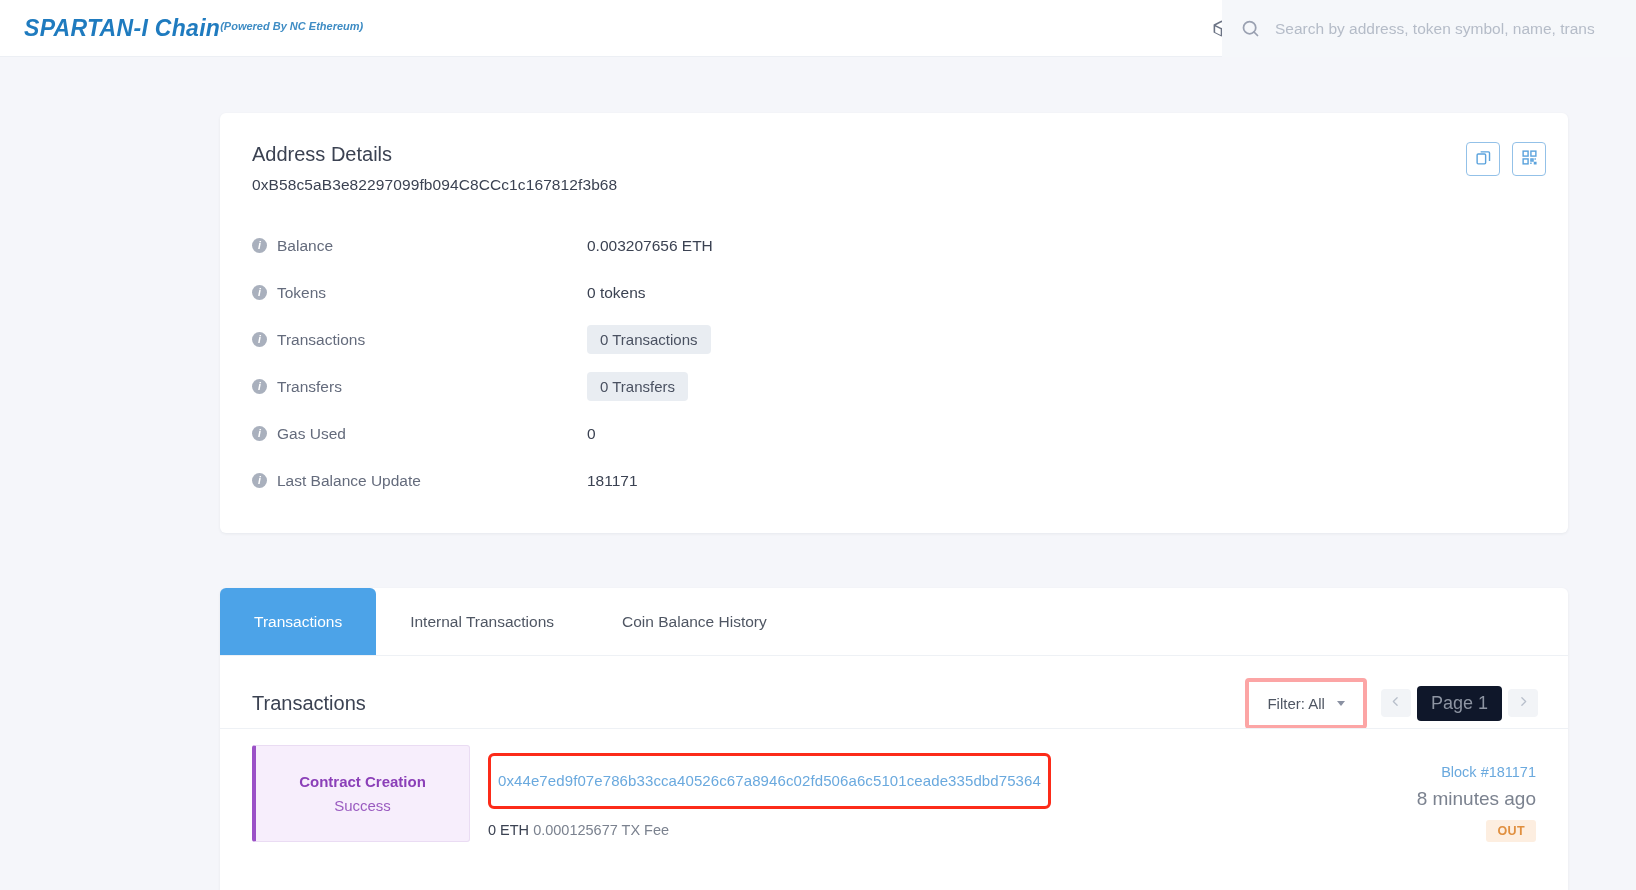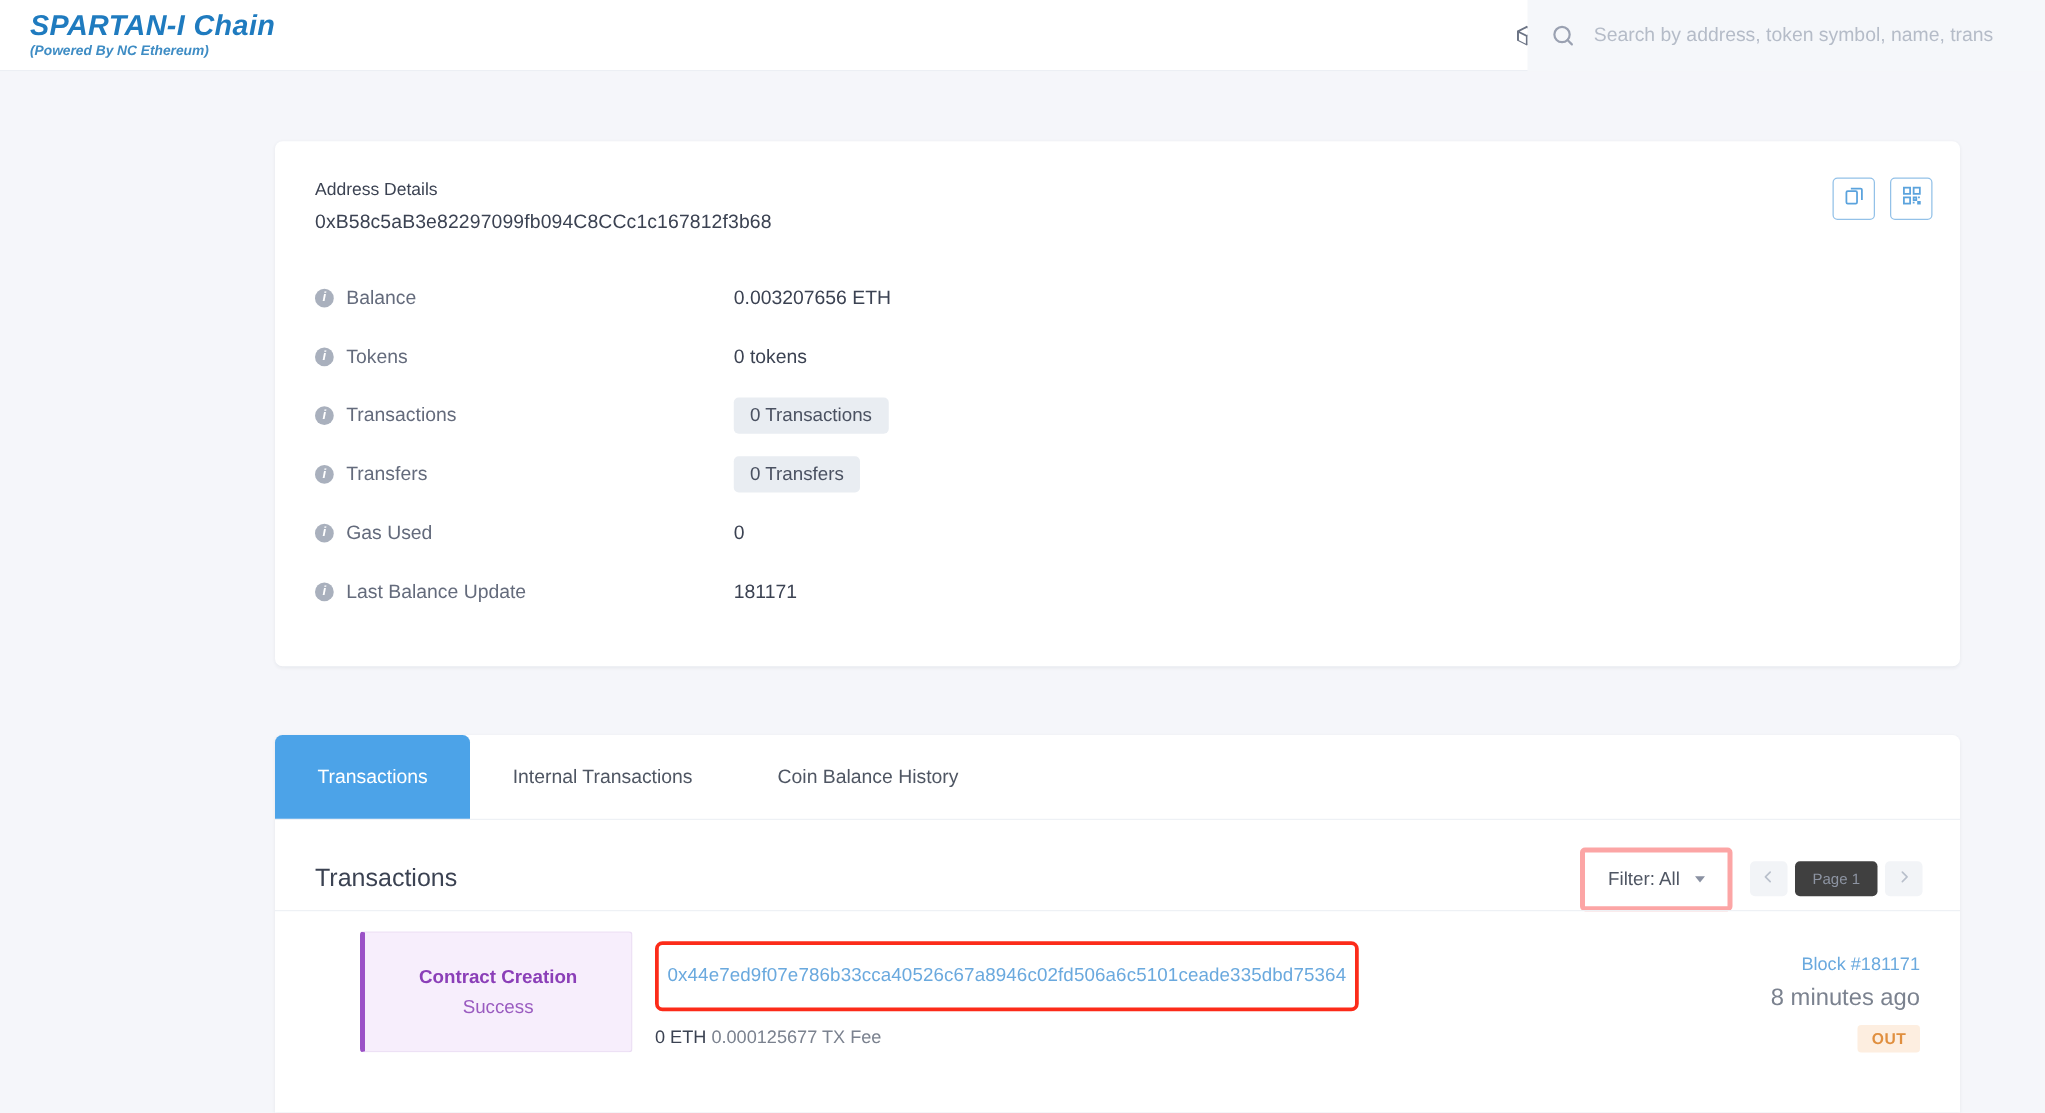--- a/index.html
+++ b/index.html
@@ -20,21 +20,21 @@
     height: 57px;
     background: #ffffff;
     display: flex;
     align-items: center;
     border-bottom: 1px solid #eceff4;
   }
 
   .brand {
     padding-left: 24px;
     display: flex;
-    flex-direction: column;
+    flex-direction: row;
     justify-content: center;
     line-height: 1;
   }
   .brand-title {
     font-size: 23px;
     font-weight: bold;
     font-style: italic;
     color: #1f7bbf;
     letter-spacing: 0.3px;
   }
@@ -110,21 +110,21 @@
 
   .address-card {
     position: absolute;
     left: 220px; top: 113px;
     width: 1348px;
     height: 420px;
     padding: 30px 32px;
   }
 
   .card-title {
-    font-size: 14px;
+    font-size: 20px;
     color: #3b4252;
     font-weight: 400;
   }
   .card-address {
     font-size: 15.5px;
     color: #3b4252;
     margin-top: 10px;
     letter-spacing: 0.1px;
   }
 
@@ -249,24 +249,24 @@
     background: #f2f4f7;
     border: none;
     border-radius: 4px;
     width: 30px; height: 28px;
     color: #b8bfcb;
     font-size: 14px;
     display: flex; align-items: center; justify-content: center;
     cursor: pointer;
   }
   .pager-page {
-    background: #404040;
+    background: #0f172a;
     border-radius: 4px;
     padding: 7px 14px;
-    font-size: 12px;
+    font-size: 18px;
     color: #8d94a2;
     cursor: pointer;
   }
 
   
   .tx-row {
     display: flex;
     border-top: 1px solid #eef1f5;
     padding: 16px 32px 20px 32px;
     position: relative;
@@ -279,21 +279,20 @@
     border-top: 1px solid #eadcf3;
     border-right: 1px solid #eadcf3;
     border-bottom: 1px solid #eadcf3;
     border-radius: 3px;
     display: flex;
     flex-direction: column;
     align-items: center;
     justify-content: center;
     gap: 7px;
     flex-shrink: 0;
-    margin-left: 36px;
   }
   .tx-type-main {
     font-size: 15px;
     font-weight: bold;
     color: #8b3fb8;
   }
   .tx-type-sub {
     font-size: 15px;
     color: #9a5bc0;
   }

